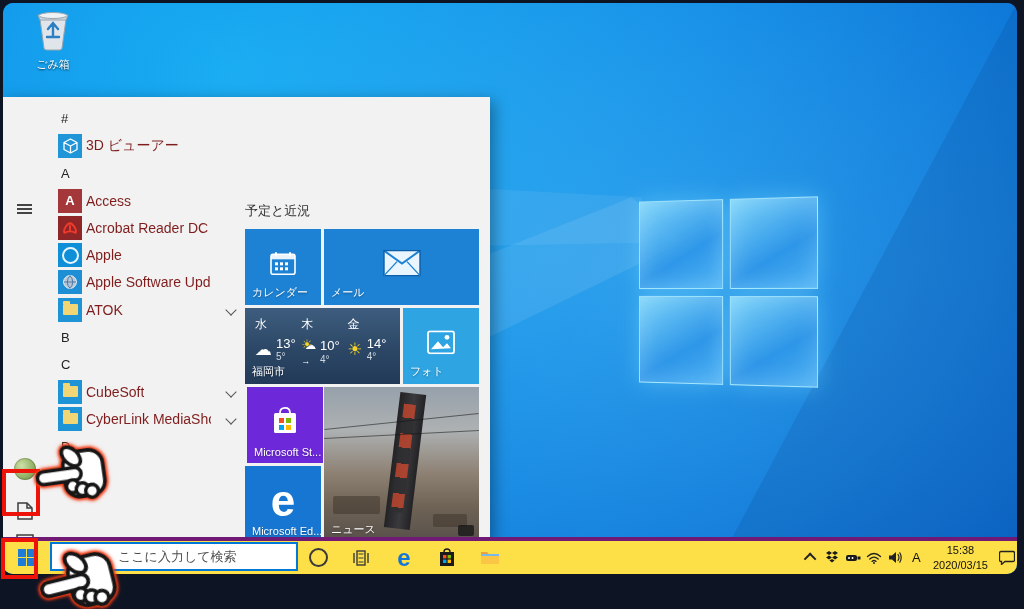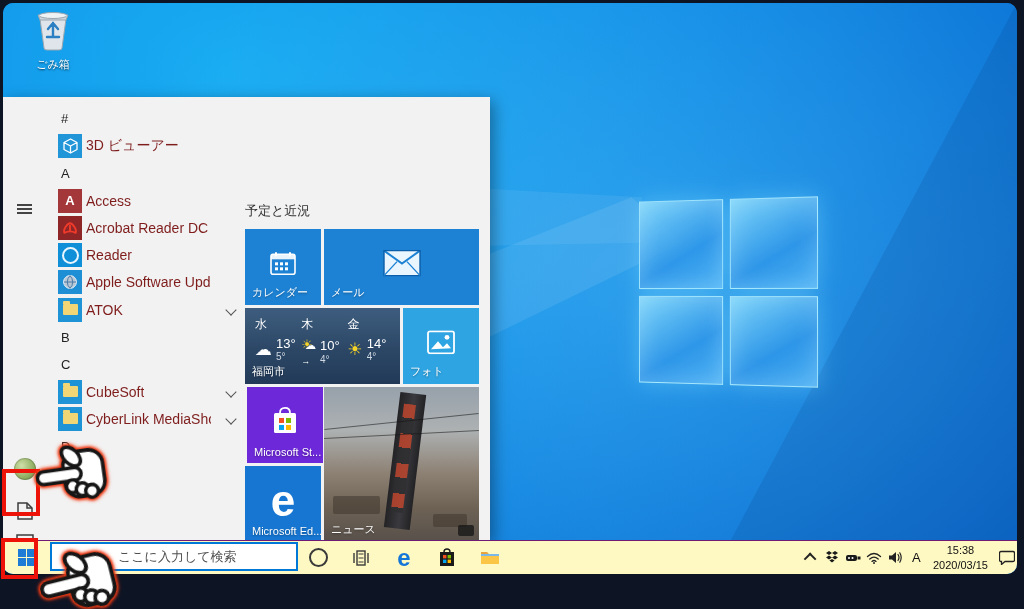--- a/index.html
+++ b/index.html
@@ -24,21 +24,21 @@
     display:grid;grid-template-columns:1fr 1fr;grid-template-rows:1fr 1fr;gap:7px;
     transform:perspective(900px) rotateY(-16deg);}
   .winlogo .pane{
     background:linear-gradient(150deg, rgba(130,215,250,.95), rgba(46,150,232,.88) 60%, rgba(80,180,245,.9));
     border:1px solid rgba(190,245,255,.75);
     box-shadow:0 0 22px rgba(120,215,255,.45), inset 0 0 26px rgba(255,255,255,.18);}
   
   .recycle{position:absolute;left:18px;top:8px;width:64px;text-align:center;}
   .recycle .lbl{margin-top:2px;font-size:11px;color:#fff;text-shadow:0 1px 2px rgba(0,0,0,.75);}
   
-  .taskbar{position:absolute;left:0;bottom:0;width:100%;height:33px;background:#fef9c3;border-top:1px solid #701a75;}
+  .taskbar{position:absolute;left:0;bottom:0;width:100%;height:33px;background:#fde047;border-top:4px solid #701a75;}
   .startbtn{position:absolute;left:0;top:0;width:46px;height:33px;display:flex;align-items:center;justify-content:center;}
   .winflag{display:grid;grid-template-columns:8px 8px;grid-template-rows:8px 8px;gap:1px;}
   .winflag i{background:#1f7cd6;}
   .searchbox{position:absolute;left:47px;top:1px;width:248px;height:29px;background:#fff;border:2px solid #0078d7;box-sizing:border-box;display:flex;align-items:center;}
   .searchbox span{margin-left:66px;font-size:13px;color:#4f4f4f;white-space:nowrap;}
   .tb-icons{position:absolute;left:302px;top:0;height:33px;display:flex;align-items:center;gap:17px;}
   .tb-ic{width:26px;height:26px;display:flex;align-items:center;justify-content:center;}
   .cortana-ring{width:15px;height:15px;border:2px solid #3a3a3a;border-radius:50%;}
   .edge-e{font-size:24px;font-weight:bold;color:#1375d8;line-height:1;}
   
@@ -164,21 +164,21 @@
             <svg width="18" height="16" viewBox="0 0 22 20">
               <path d="M4 16 C2 12 8 4 11 4 C14 4 20 12 18 16 M4 16 C8 14 14 14 18 16 M11 7 V13" fill="none" stroke="#f03b2b" stroke-width="2.4" stroke-linecap="round"></path>
             </svg>
           </span>
           <span class="txt">Acrobat Reader DC</span>
         </div>
         <div class="alrow alitem">
           <span class="ico tilebg" style="background: rgb(15, 143, 216);">
             <span style="display:block;width:13px;height:13px;border:2.2px solid #e8f6ff;border-radius:50%;"></span>
           </span>
-          <span class="txt">Reader</span>
+          <span class="txt">Apple</span>
         </div>
         <div class="alrow alitem">
           <span class="ico tilebg" style="background: rgb(30, 143, 213);">
             <svg width="16" height="16" viewBox="0 0 16 16">
               <circle cx="8" cy="8" r="6.4" fill="#b9c7d4" stroke="#e9f2fa" stroke-width="1"></circle>
               <path d="M2 8 h12 M8 1.6 a9 9 0 0 1 0 12.8 M8 1.6 a9 9 0 0 0 0 12.8" fill="none" stroke="#4d7ba8" stroke-width="1"></path>
             </svg>
           </span>
           <span class="txt">Apple Software Update</span>
         </div>

